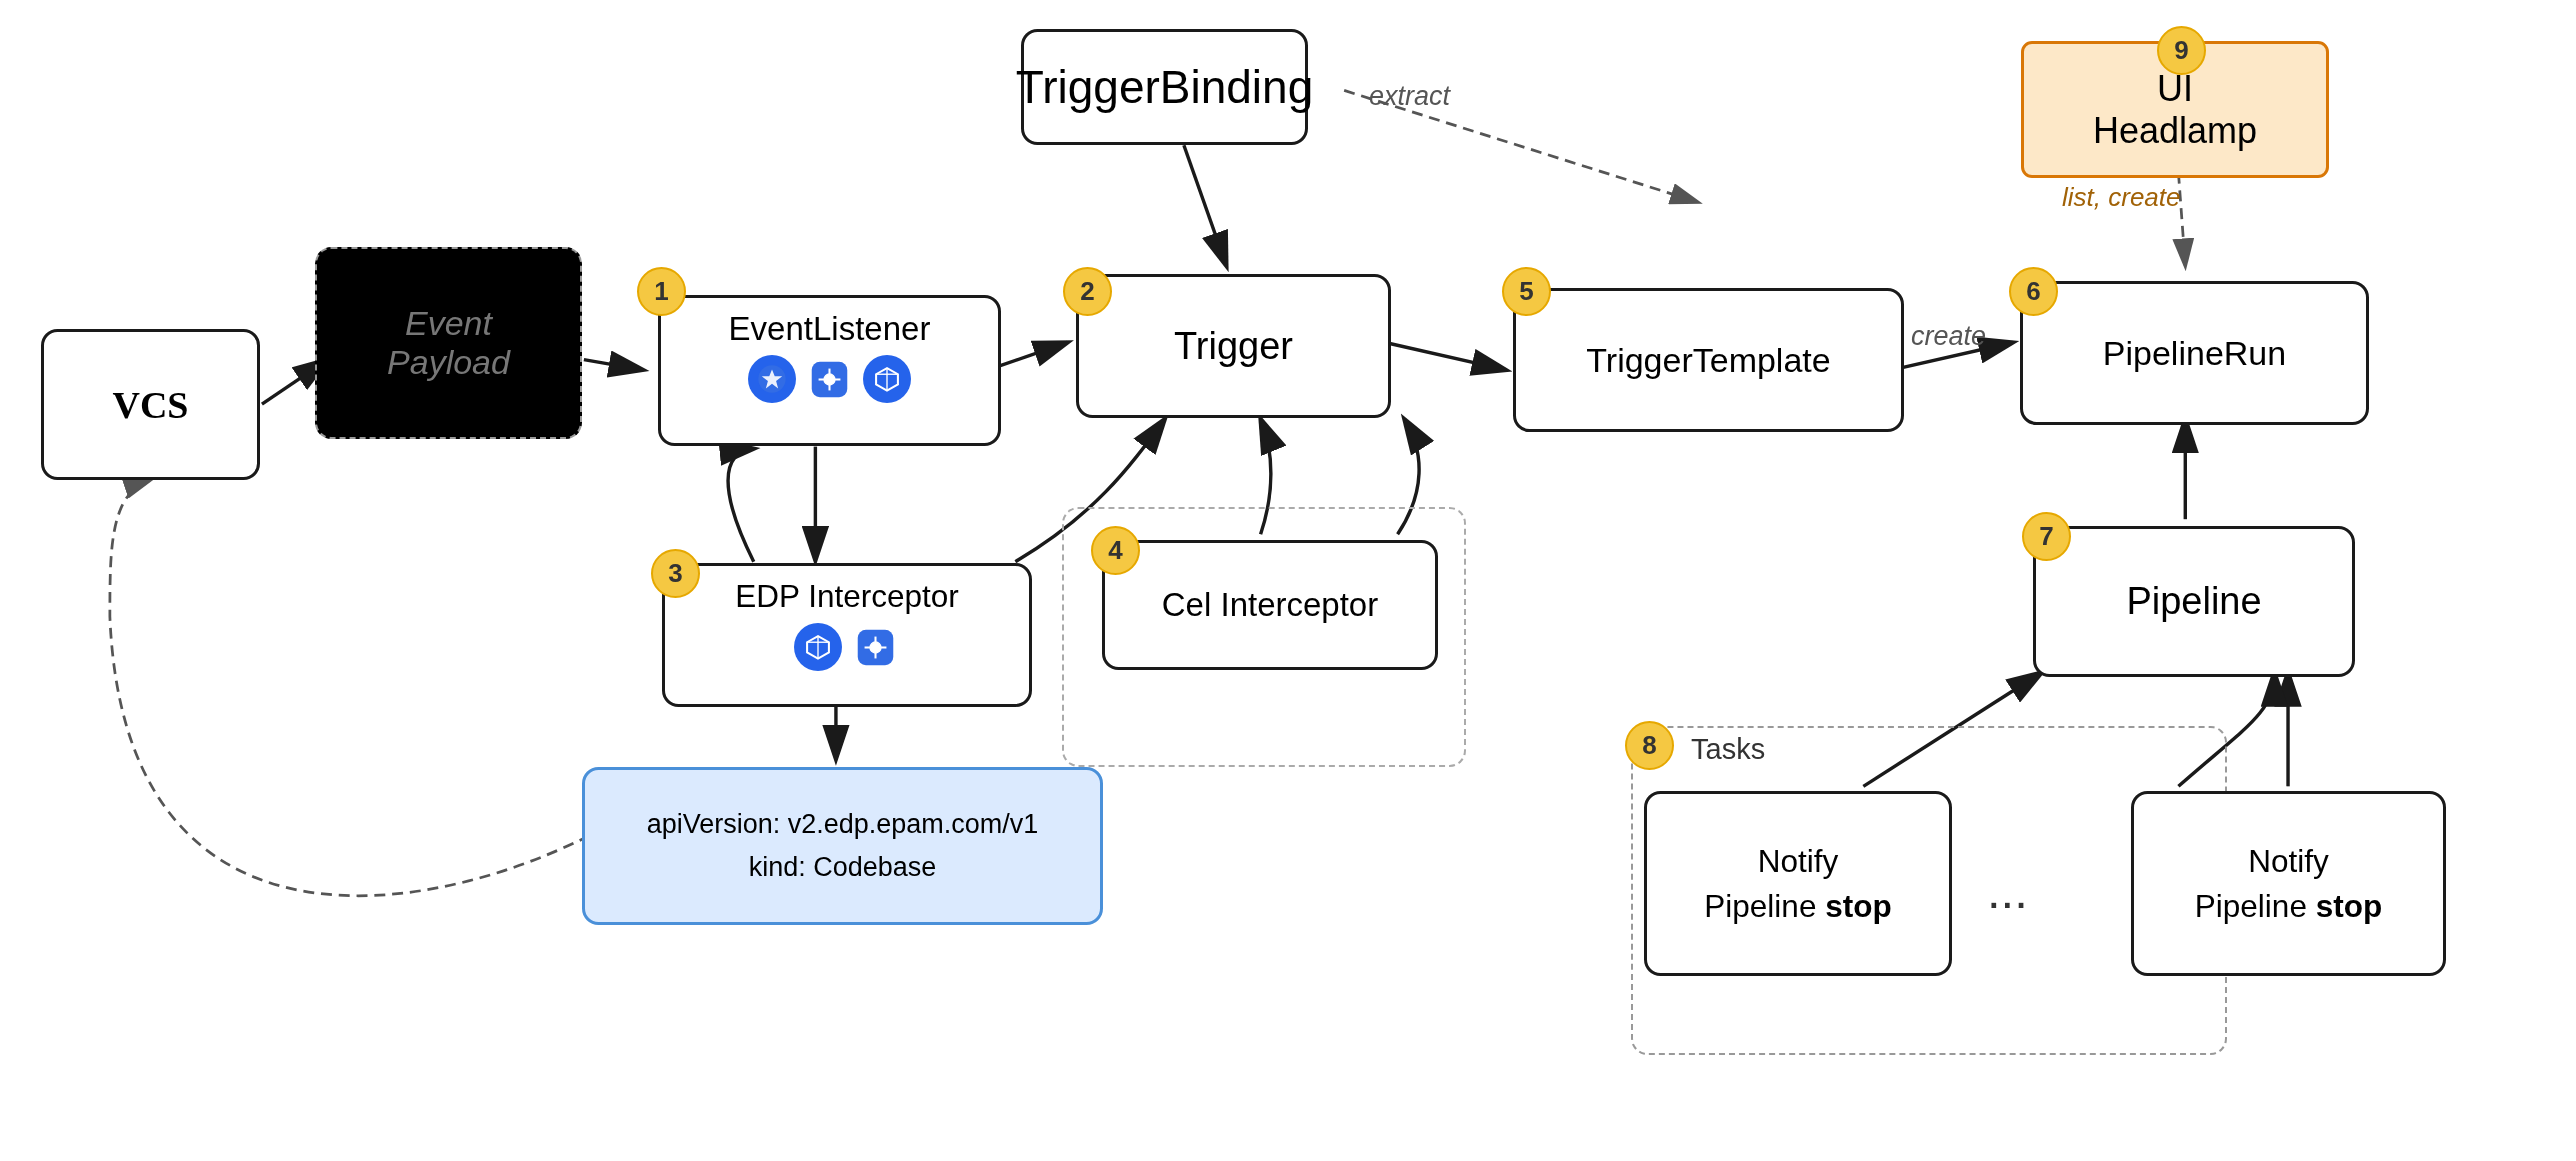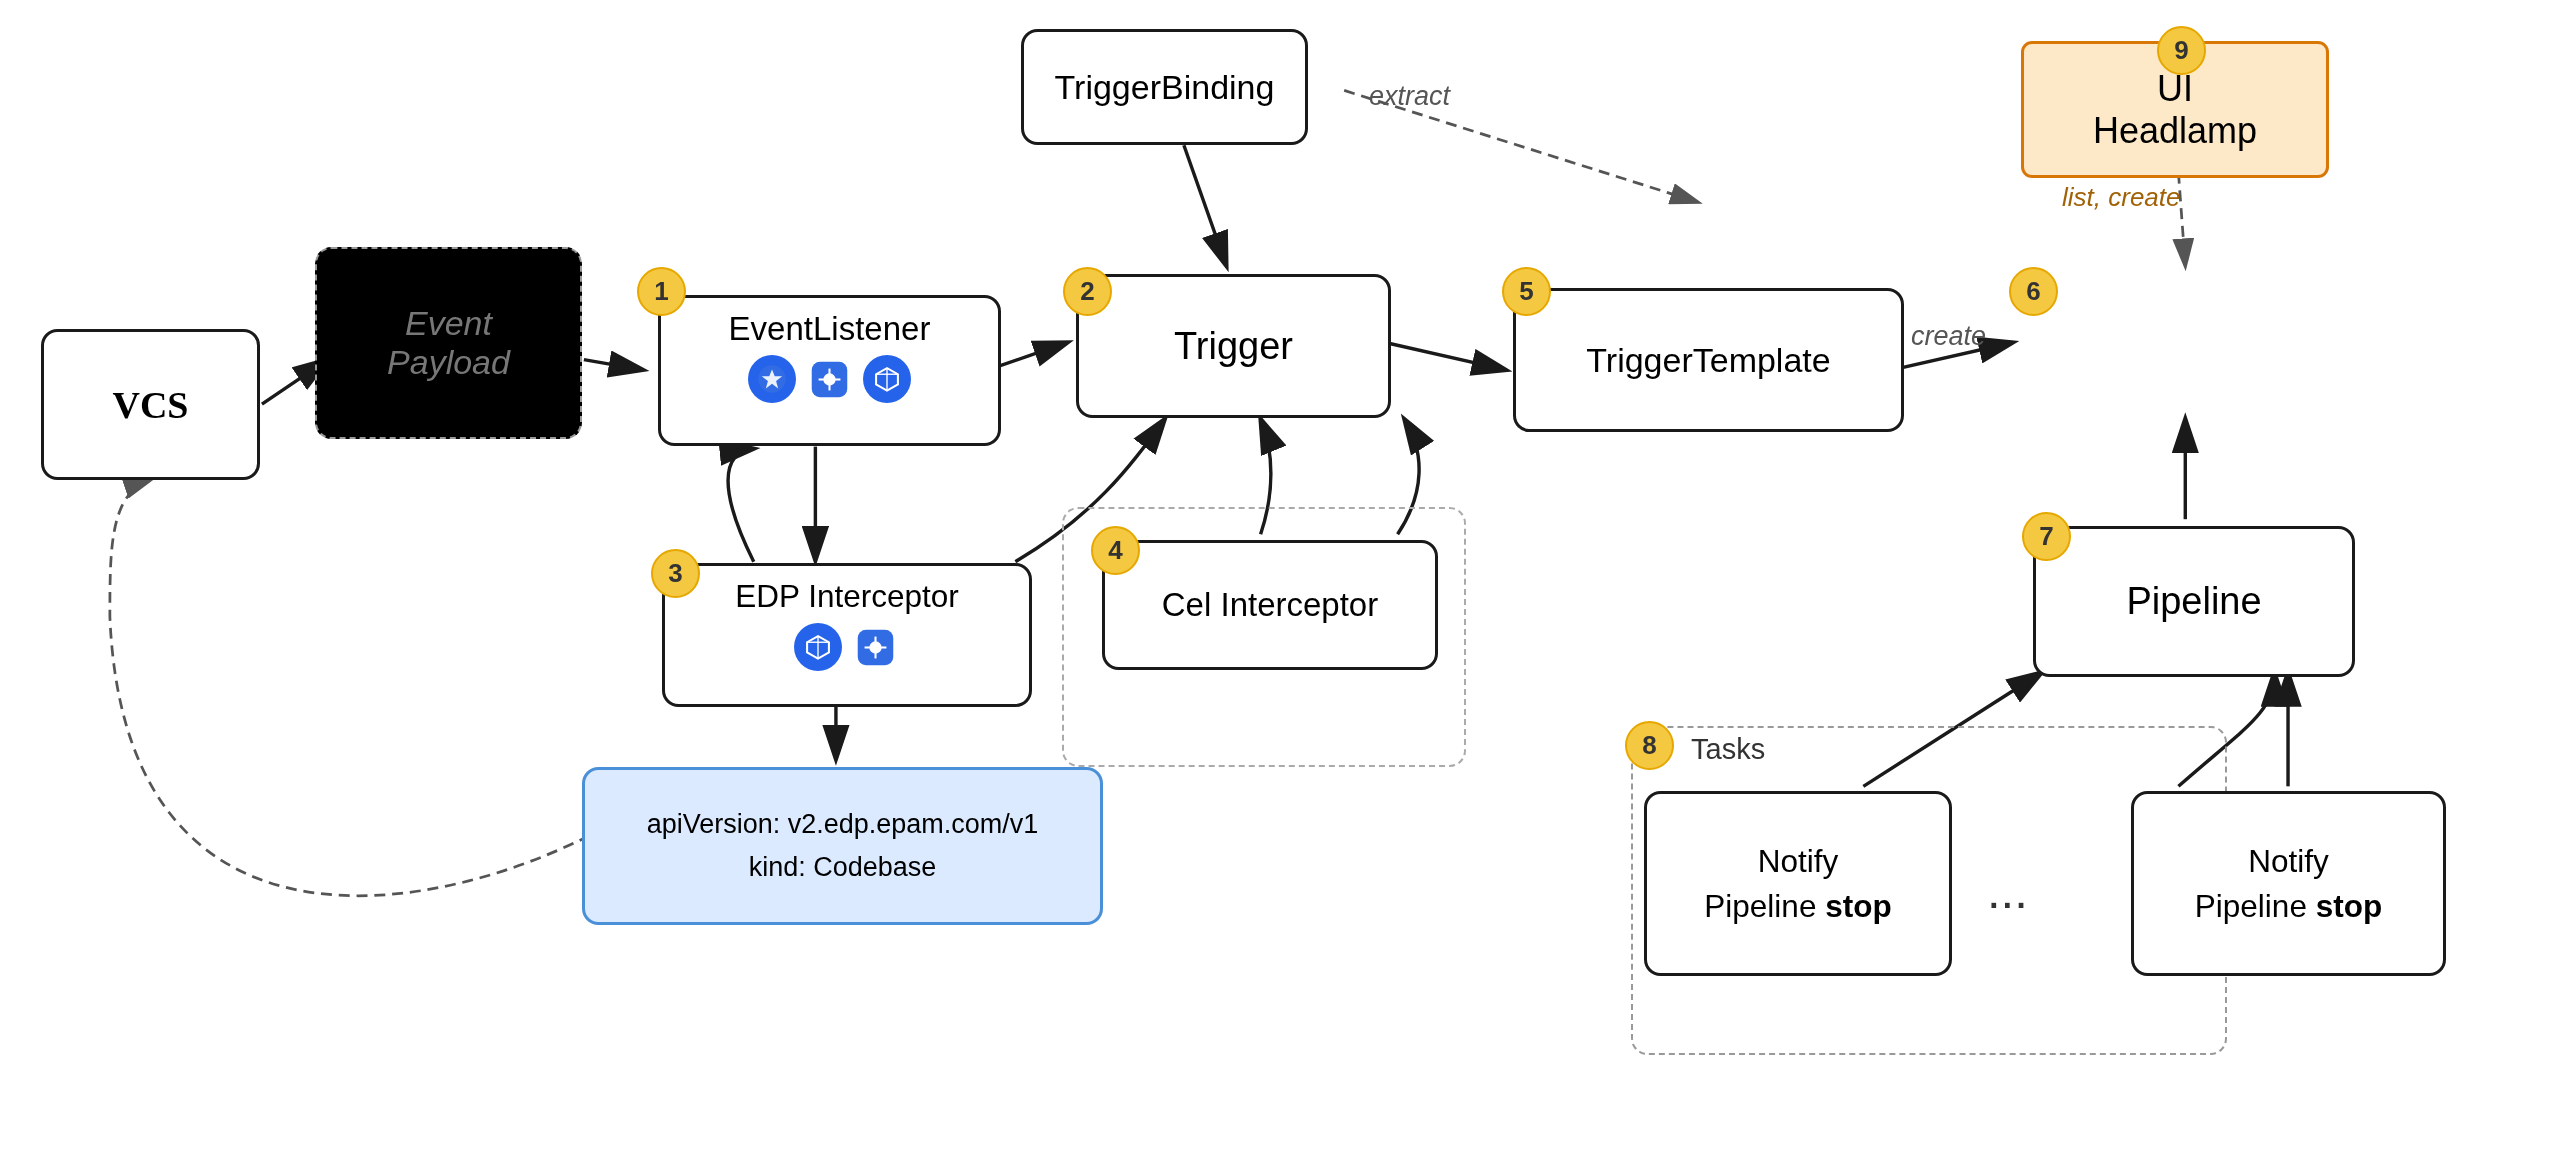--- a/index.html
+++ b/index.html
@@ -215,21 +215,21 @@
       <div class="icon-circle">
         <svg width="30" height="30" viewBox="0 0 44 44" fill="none">
           <path d="M22 6 L38 15 L38 30 L22 39 L6 30 L6 15 Z" fill="none" stroke="white" stroke-width="3"></path>
           <line x1="22" y1="6" x2="22" y2="39" stroke="white" stroke-width="2"></line>
           <line x1="6" y1="15" x2="38" y2="15" stroke="white" stroke-width="2"></line>
         </svg>
       </div>
     </div>
   </div>
 
-  <div class="node node-box" style="left:1021px; top:29px; width:287px; height:116px; font-size:34px;">
+  <div class="node node-box" style="left:1021px; top:29px; width:287px; height:116px; font-size:46px;">
     <span>TriggerBinding</span>
   </div>
 
   <div class="badge" style="left:1063px; top:267px;">
     <span>2</span>
   </div>
 
   <div class="node node-box" style="left:1076px; top:274px; width:315px; height:144px; font-size:38px;">
     <span>Trigger</span>
   </div>
@@ -239,20 +239,23 @@
   </div>
 
   <div class="node node-box" style="left:1513px; top:288px; width:391px; height:144px; font-size:34px;">
     <span>TriggerTemplate</span>
   </div>
 
   <div class="badge" style="left:2009px; top:267px;">
     <span>6</span>
   </div>
 
+  <div class="node node-box" style="left:2020px; top:281px; width:349px; height:144px; font-size:34px;">
+    <span>PipelineRun</span>
+  </div>
 
   <div class="badge" style="left:2157px; top:26px;">
     <span>9</span>
   </div>
 
   <div class="node node-box-orange" style="left:2021px; top:41px; width:308px; height:137px; font-size:36px; flex-direction:column;">
     <span>UI<br>Headlamp</span>
   </div>
 
   <div class="badge" style="left:651px; top:549px;">

